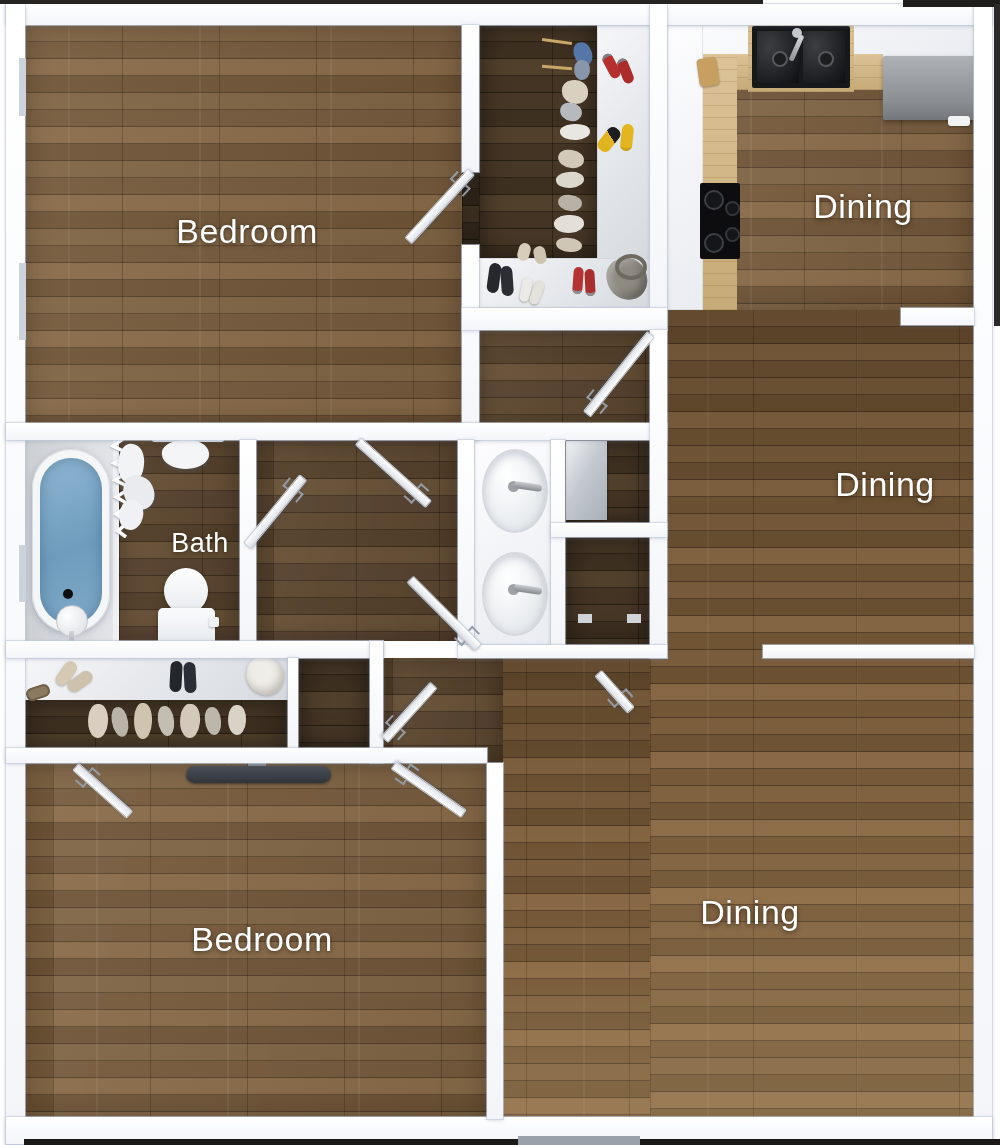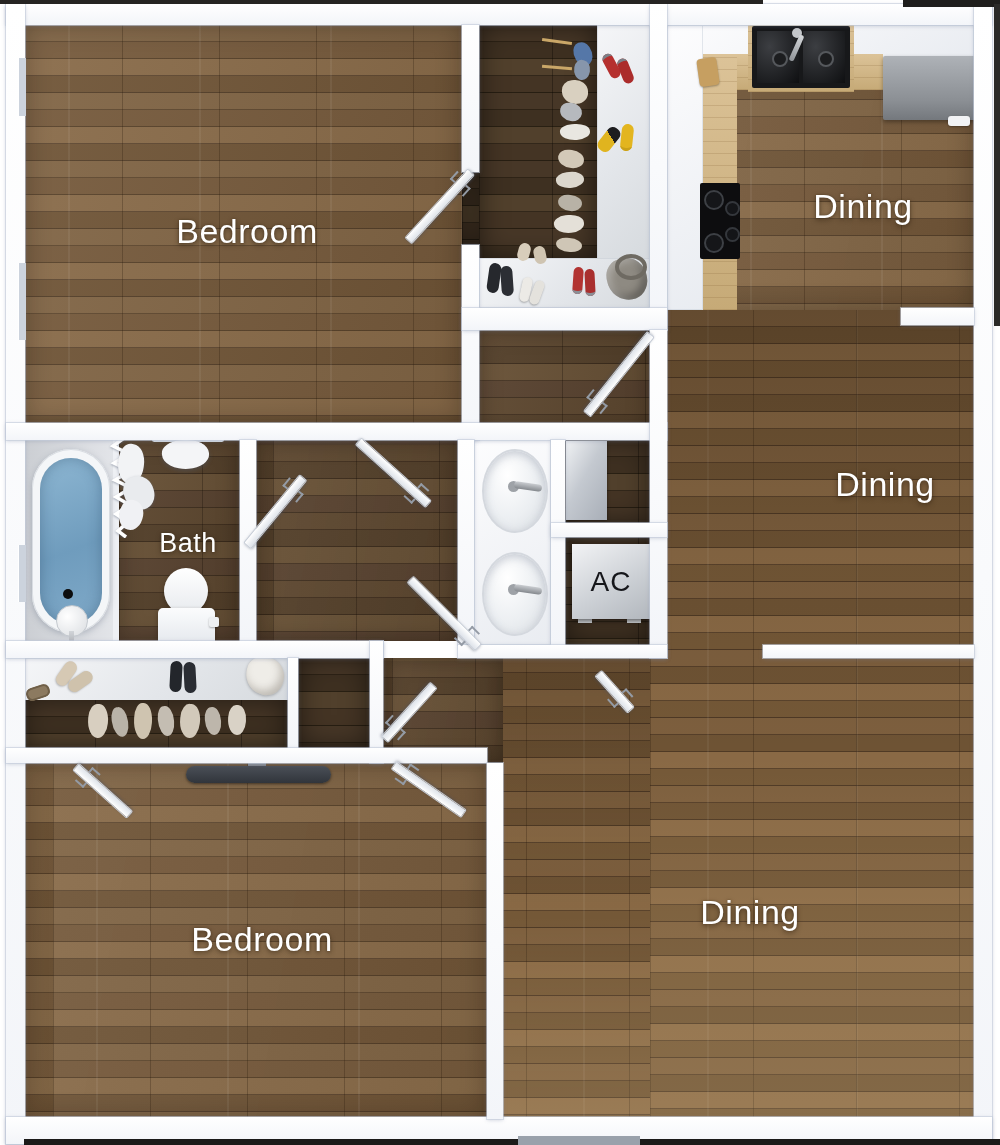--- a/index.html
+++ b/index.html
@@ -188,23 +188,20 @@
   <div class="abs" style="left:482px;top:449px;width:62px;height:80px;border-radius:50%;background:radial-gradient(at 38% 30%,#ffffff 0%,#eceff2 55%,#d8dce1 100%);border:2px solid #d4d8de;box-shadow:inset 0 3px 8px rgba(120,130,150,.35);"></div>
   <div class="abs" style="left:508px;top:481px;width:11px;height:11px;border-radius:50%;background:#9ea2a7;"></div>
   <div class="abs" style="left:514px;top:483px;width:28px;height:7px;border-radius:4px;background:linear-gradient(180deg,#c9ccd0,#85898e);transform:rotate(8deg);"></div>
   <div class="abs" style="left:482px;top:552px;width:62px;height:80px;border-radius:50%;background:radial-gradient(at 38% 30%,#ffffff 0%,#eceff2 55%,#d8dce1 100%);border:2px solid #d4d8de;box-shadow:inset 0 3px 8px rgba(120,130,150,.35);"></div>
   <div class="abs" style="left:508px;top:584px;width:11px;height:11px;border-radius:50%;background:#9ea2a7;"></div>
   <div class="abs" style="left:514px;top:586px;width:28px;height:7px;border-radius:4px;background:linear-gradient(180deg,#c9ccd0,#85898e);transform:rotate(8deg);"></div>
 
   <div class="mirror" style="left:566px;top:441px;width:41px;height:79px;"></div>
   <div class="abs" style="left:578px;top:614px;width:14px;height:9px;background:#d0d3d7;"></div>
   <div class="abs" style="left:627px;top:614px;width:14px;height:9px;background:#d0d3d7;"></div>
-  <div class="abs acunit" style="left:572px;top:544px;width:78px;height:75px;">
-    <div class="aclabel">AC</div>
-  </div>
 
   <div class="abs" style="left:26px;top:686px;width:24px;height:13px;background:#8c7a60;border-radius:6px;transform:rotate(-18deg);box-shadow:inset 0 0 0 2px #6f5f48;"></div>
   <div class="abs" style="left:60px;top:660px;width:13px;height:27px;background:#d6c9b4;border-radius:7px;transform:rotate(35deg);box-shadow:0 1px 2px rgba(0,0,0,.25);"></div>
   <div class="abs" style="left:74px;top:668px;width:13px;height:27px;background:#cfc2ac;border-radius:7px;transform:rotate(55deg);box-shadow:0 1px 2px rgba(0,0,0,.25);"></div>
   <div class="abs" style="left:170px;top:661px;width:12px;height:31px;background:#23262b;border-radius:6px;transform:rotate(3deg);"></div>
   <div class="abs" style="left:184px;top:662px;width:12px;height:31px;background:#2a2d33;border-radius:6px;transform:rotate(-3deg);"></div>
   <div class="blob" style="left:246px;top:657px;width:38px;height:38px;background:#efede8;transform:rotate(10deg);box-shadow:inset -4px -4px 8px rgba(130,125,115,.45), 0 1px 3px rgba(0,0,0,.25);"></div>
   <div class="blob" style="left:88px;top:704px;width:20px;height:34px;background:#d8cfc0;transform:rotate(5deg);"></div>
   <div class="blob" style="left:112px;top:707px;width:16px;height:30px;background:#b9b3a8;transform:rotate(-8deg);"></div>
   <div class="blob" style="left:134px;top:703px;width:18px;height:36px;background:#cfc4b0;transform:rotate(3deg);"></div>
@@ -250,21 +247,21 @@
   <div class="leaf" style="left:410px;top:574px;width:95px;transform:rotate(45deg);"></div>
   <div class="leaf" style="left:247px;top:541px;width:87px;transform:rotate(-50.6deg);"></div>
   <div class="leaf" style="left:598px;top:668px;width:48px;transform:rotate(48.4deg);"></div>
   <div class="leaf" style="left:434px;top:680px;width:72px;transform:rotate(132.2deg);"></div>
   <div class="leaf" style="left:464px;top:809px;width:84px;transform:rotate(-145.2deg);"></div>
   <div class="leaf" style="left:130px;top:810px;width:71px;transform:rotate(-138.4deg);"></div>
 
   <div class="rlabel" style="left:247px;top:231px;">Bedroom</div>
   <div class="rlabel" style="left:863px;top:206px;">Dining</div>
   <div class="rlabel" style="left:845px;top:484px;margin-left:40px;">Dining</div>
-  <div class="rlabel" style="left:188px;top:543px;font-size:27px;">Bath</div>
+  <div class="rlabel" style="left:200px;top:543px;font-size:27px;">Bath</div>
   <div class="rlabel" style="left:262px;top:939px;">Bedroom</div>
   <div class="rlabel" style="left:750px;top:912px;">Dining</div>
 
   <div class="edge" style="left:0;top:0;width:763px;height:4px;background:#262422;"></div>
   <div class="edge" style="left:903px;top:0;width:97px;height:7px;background:#1f1e1c;"></div>
   <div class="edge" style="left:994px;top:4px;width:6px;height:322px;background:#2b2a28;"></div>
   <div class="edge" style="left:24px;top:1139px;width:976px;height:6px;background:#1b1a19;"></div>
   <div class="edge" style="left:518px;top:1136px;width:122px;height:9px;background:#99a1ab;"></div>
 
 </div>

